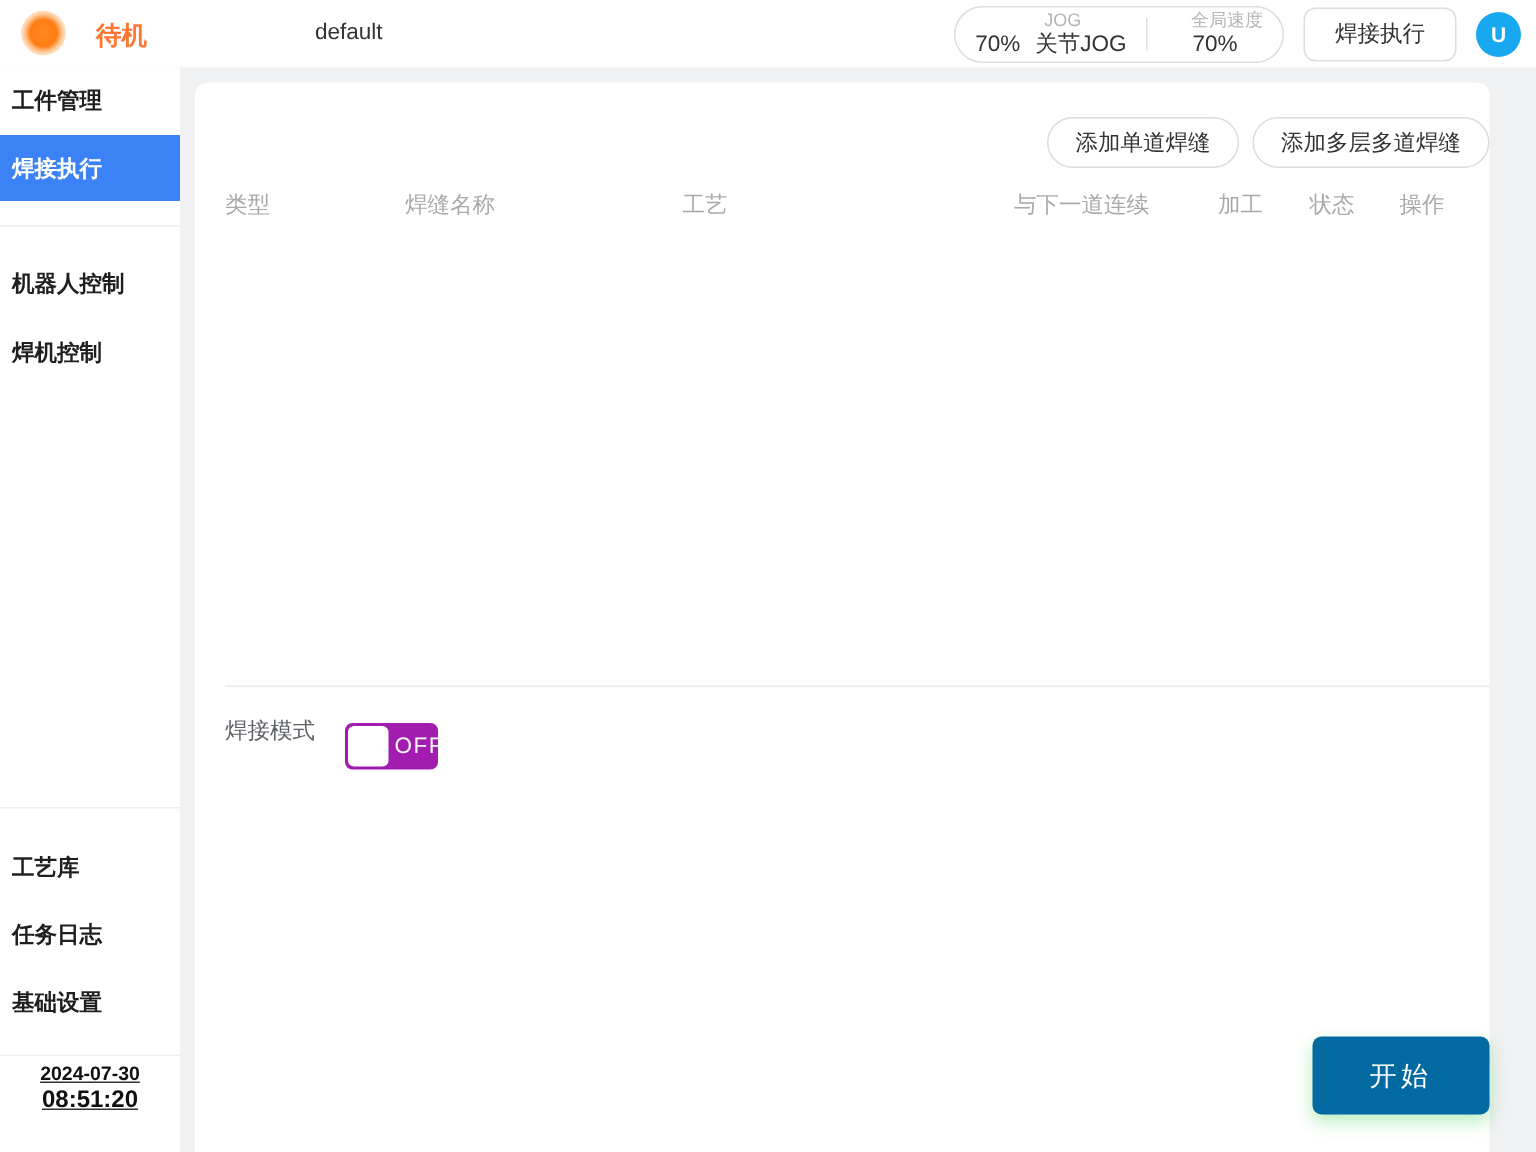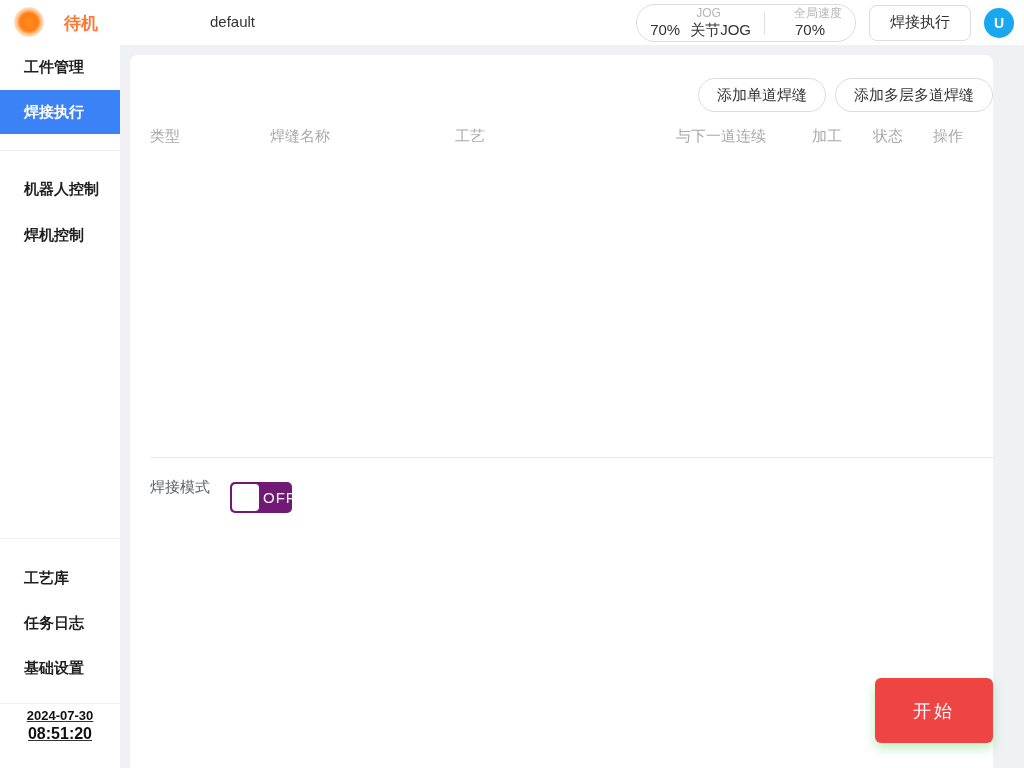--- a/index.html
+++ b/index.html
@@ -26,45 +26,45 @@
   .jog-cell .lbl { font-size:12px; color:#b5b5b5;margin-left:16px; }
   .jog-cell .val { font-size:15px; color:#333; display:flex; gap:10px; }
   .jog-divider { width:1px; height:22px; background:#e0e0e0; }
   .manual-btn { height:36px; padding:0 20px; border:1px solid #ddd; border-radius:8px; background:#fff; font-size:15px; color:#333; cursor:pointer; }
   .avatar { width:30px; height:30px; border-radius:50%; background:#18a8f0; color:#fff; font-size:14px; font-weight:bold; display:flex; align-items:center; justify-content:center; cursor:pointer; }
 
   
   .sidebar { position:absolute; left:0; top:45px; width:120px; bottom:0; background:#fff; }
   .side-item {
     position:absolute; left:0; width:120px; height:44px;
-    display:flex; align-items:center; padding-left:24px;
+    display:flex; align-items:center; padding-left:8px;
     font-size:15px; font-weight:600; color:#1f1f1f; cursor:pointer;
   }
   .side-item.active { background:#3b82f6; color:#fff; }
   .side-divider { position:absolute; left:0; width:120px; height:1px; background:#efefef; }
   .side-datetime { position:absolute; left:0; top:663px; width:120px; text-align:center;text-decoration:underline; }
   .side-date { font-size:13px; font-weight:600; color:#111; }
   .side-time { font-size:16px; font-weight:bold; color:#111; margin-top:2px; }
 
   
   .main { position:absolute; left:130px; top:55px; width:863px; bottom:0; background:#fff; border-radius:8px 8px 0 0; }
   .toolbar { position:absolute; top:23px; right:0; display:flex; gap:9px; }
   .tool-btn { height:34px; padding:0 18px; border:1px solid #dcdcdc; border-radius:17px; background:#fff; font-size:15px; color:#333; cursor:pointer; }
   .thead-cell { position:absolute; top:72px; font-size:15px; color:#a9a9a9; white-space:nowrap; }
   .table-divider { position:absolute; top:402px; left:20px; right:0; height:1px; background:#e9e9e9; }
 
   .weldmode-row { position:absolute; top:416px; left:20px; height:32px; display:flex; align-items:center;text-align:center; }
   .weldmode-label { font-size:15px; color:#5f6368; }
-  .toggle { width:62px; height:31px; background:#701a75; border-radius:5px; position:relative; margin-left:20px; cursor:pointer;margin-top:20px; }
+  .toggle { width:62px; height:31px; background:#a21caf; border-radius:5px; position:relative; margin-left:20px; cursor:pointer;margin-top:20px; }
   .toggle-knob { position:absolute; left:2px; top:2px; width:27px; height:27px; background:#fff; border-radius:4px; }
   .toggle-text { position:absolute; left:33px; top:0; height:31px; line-height:31px; font-size:15px; color:#f5f5f5; letter-spacing:1px; }
 
   .start-btn {
-    position:absolute; right:0; bottom:25px; width:118px; height:65px;
-    background:#ef4444; border:none; border-radius:6px;
+    position:absolute; right:0; bottom:25px; width:118px; height:52px;
+    background:#0369a1; border:none; border-radius:6px;
     color:#fff; font-size:18px; letter-spacing:3px; cursor:pointer;
     box-shadow:0 5px 12px rgba(60,203,68,.35);
   }
 </style>
 </head>
 <body>
 
 <div class="topbar">
   <div class="status-light"></div>
   <div class="status-text">待机</div>

